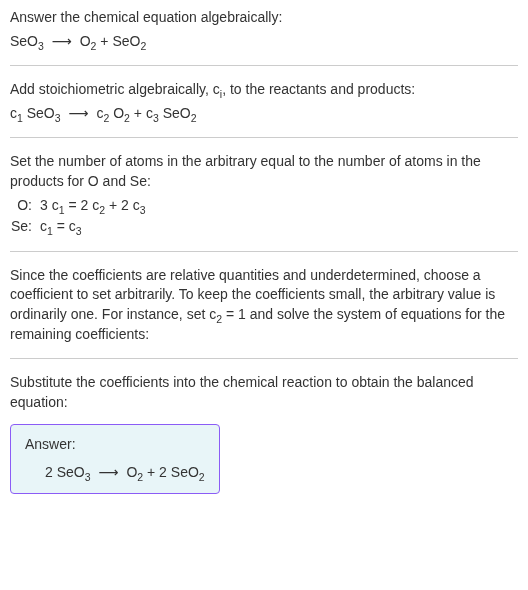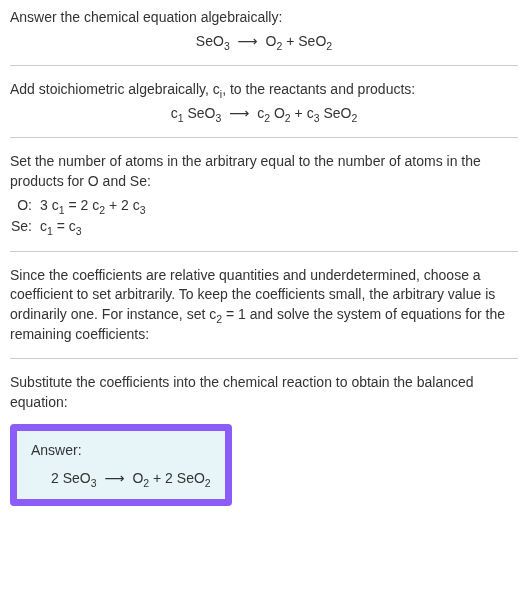--- a/index.html
+++ b/index.html
@@ -26,37 +26,36 @@
     }
     .sub {
       font-size: 0.75em;
       vertical-align: sub;
       line-height: 0;
     }
     .italic {
     }
     .eq-line {
       margin-top: 4px;
-      text-align: center;
     }
     .atom-table {
       margin-top: 4px;
     }
     .atom-row {
       display: flex;
       margin-bottom: 2px;
     }
     .atom-label {
       width: 30px;
       text-align: right;
       padding-right: 8px;
     }
     .answer-box {
       background: #e8f5f8;
-      border: 7px solid #8b5cf6;
+      border: 1px solid #8b5cf6;
       border-radius: 4px;
       padding: 10px 14px;
       display: inline-block;
       min-width: 210px;
     }
     .answer-title {
       margin-bottom: 8px;
     }
     .answer-eq {
       padding-left: 20px;

